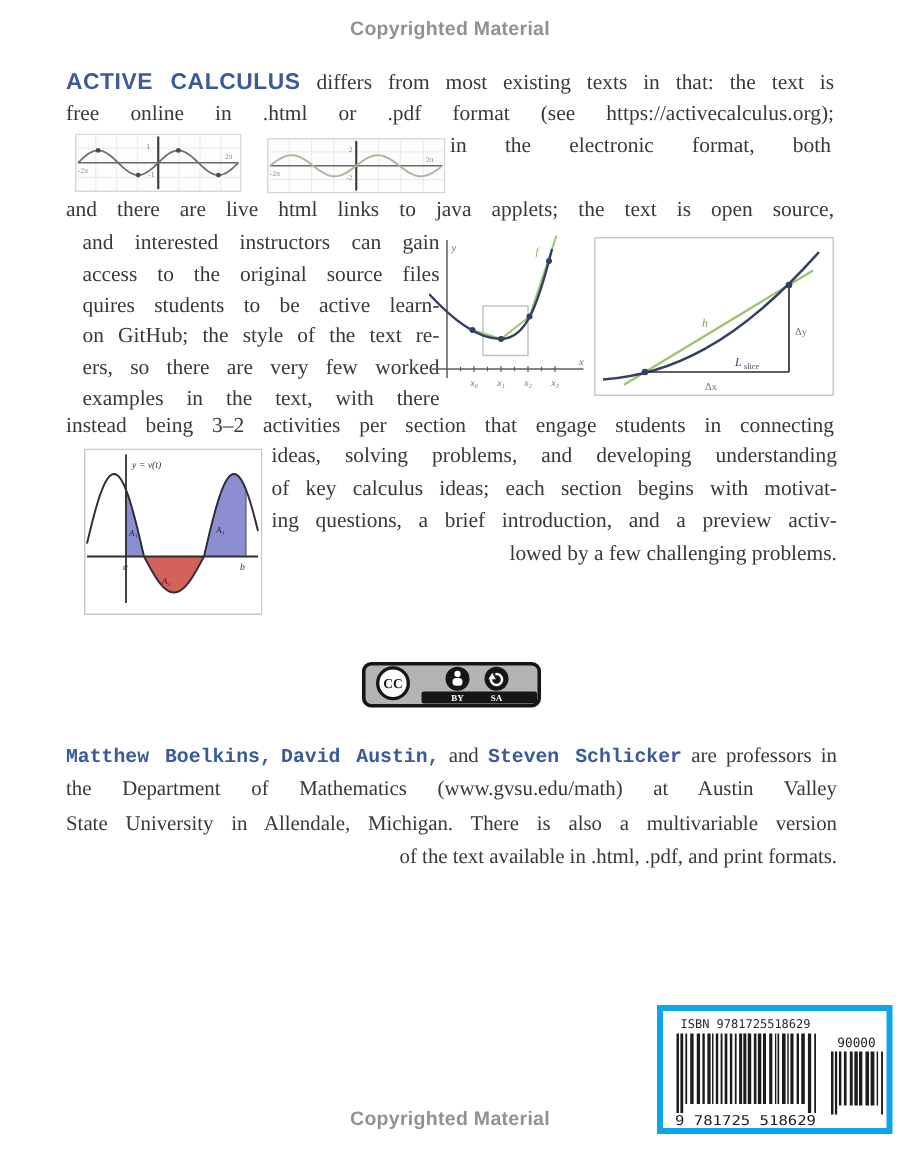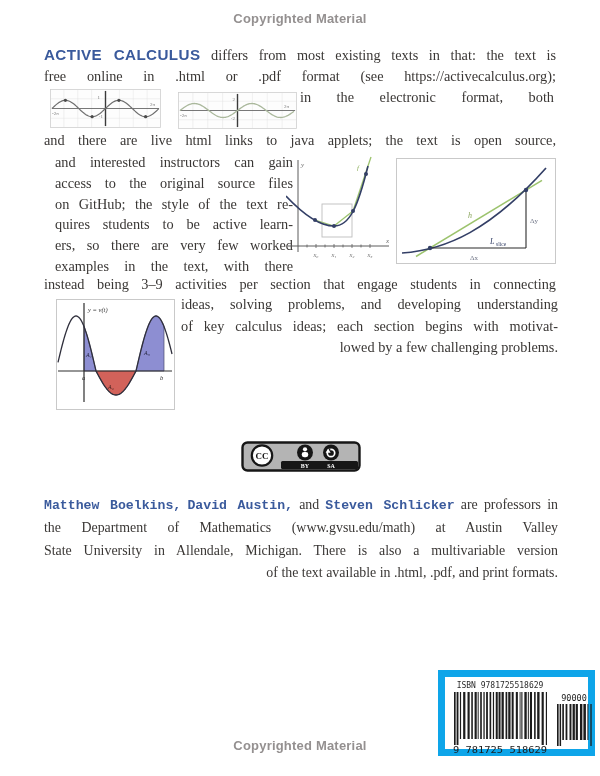--- a/index.html
+++ b/index.html
@@ -12,21 +12,21 @@
   .nl{text-align:right;text-align-last:auto;}
   .blk{position:absolute;font-size:14.3px;line-height:21.5px;}
   .act-title{font-family:"Liberation Sans","DejaVu Sans",sans-serif;font-weight:bold;
         color:#3a5a9c;font-size:15.2px;letter-spacing:.4px;}
   .aname{font-family:Liberation Mono, monospace;font-weight:bold;
         color:#3a5a9c;font-size:13.2px;}
   .fig{position:absolute;}
   svg text{font-family:"Liberation Serif","DejaVu Serif",serif;}
   .mono{font-family:"DejaVu Sans Mono","Liberation Mono",monospace;}
   .bcpanel{position:absolute;left:438px;top:670px;width:157px;height:86px;
-        background:#fff;border:7px solid #0ea5e9;box-sizing:border-box;}
+        background:#fff;border:4px solid #0ea5e9;box-sizing:border-box;}
 </style>
 </head>
 <body>
 
 <div class="page">
 
   <div class="copyline" style="top:11px;">Copyrighted Material</div>
 
   <div class="blk jl" style="left:44px;top:44px;width:512px;"><span class="act-title">ACTIVE CALCULUS</span><span> differs from most existing texts in that: the text is</span></div>
   <div class="blk jl" style="left:44px;top:65.5px;width:512px;">free online in .html or .pdf format (see https://activecalculus.org);</div>
@@ -87,22 +87,22 @@
     </g>
   </svg>
 
   <div class="blk jl" style="left:300px;top:87px;width:254px;">in the electronic format, both</div>
 
   <div class="blk jl" style="left:44px;top:130px;width:512px;">and there are live html links to java applets; the text is open source,</div>
 
   <div class="blk" style="left:28px;top:152px;width:238px;line-height:20.8px;margin-left:27px;">
     <div class="jl">and interested instructors can gain</div>
     <div class="jl">access to the original source files</div>
+    <div class="jl">quires students to be active learn-</div>
     <div class="jl">on GitHub; the style of the text re-</div>
-    <div class="jl">quires students to be active learn-</div>
     <div class="jl">ers, so there are very few worked</div>
     <div class="jl">examples in the text, with there</div>
   </div>
 
   <svg class="fig" style="left:286px;top:156px;" width="108" height="106" viewBox="0 0 108 106">
     <line x1="12" y1="4" x2="12" y2="96" stroke="#5d5d5d" stroke-width="1"></line>
     <line x1="2" y1="90" x2="103" y2="90" stroke="#5d5d5d" stroke-width="1"></line>
     <g stroke="#5d5d5d" stroke-width="0.8">
       <line x1="21" y1="88.5" x2="21" y2="91.5"></line>
         <line x1="30" y1="88" x2="30" y2="92"></line>
@@ -147,21 +147,21 @@
       <circle cx="130" cy="32" r="2.2" fill="#333f66"></circle>
     <g>
       <text x="72" y="60" font-size="8" font-style="italic" fill="#87a359">h</text>
       <text x="94" y="86" font-size="8" font-style="italic" fill="#333f66">L</text>
       <text x="100" y="88" font-size="5.5" fill="#333f66">slice</text>
       <text x="134" y="65" font-size="7" fill="#6f7486">Δy</text>
       <text x="74" y="102" font-size="7" fill="#6f7486">Δx</text>
     </g>
   </svg>
 
-  <div class="blk jl" style="left:44px;top:274px;width:512px;">instead being 3–9 activities per section that engage students in connecting</div>
+  <div class="blk jl" style="left:44px;top:274px;width:512px;">instead being 3–2 activities per section that engage students in connecting</div>
 
   <svg class="fig" style="left:56px;top:299px;" width="119" height="111" viewBox="0 0 119 111">
     <rect x="0.5" y="0.5" width="118" height="110" fill="#ffffff" stroke="#c9c9c9" stroke-width="1"></rect>
     <path id="v-a1" fill="#8d8ed2" stroke="#4a4a6e" stroke-width="0.7" d="M28.00 72.00L28.00 27.50L29.00 30.18L30.00 33.11L31.00 36.28L32.00 39.67L33.00 43.26L34.00 47.03L35.00 50.95L36.00 55.00L37.00 59.16L38.00 63.40L39.00 67.68L40.00 72.00L40.00 72.00Z"></path>
     <path id="v-a2" fill="#d2625a" stroke="#6e3a3a" stroke-width="0.7" d="M40.00 72.00L40.00 72.00L41.00 73.88L42.00 75.75L43.00 77.60L44.00 79.42L45.00 81.18L46.00 82.90L47.00 84.54L48.00 86.11L49.00 87.59L50.00 88.97L51.00 90.25L52.00 91.42L53.00 92.46L54.00 93.38L55.00 94.17L56.00 94.83L57.00 95.34L58.00 95.70L59.00 95.93L60.00 96.00L61.00 95.93L62.00 95.70L63.00 95.34L64.00 94.83L65.00 94.17L66.00 93.38L67.00 92.46L68.00 91.42L69.00 90.25L70.00 88.97L71.00 87.59L72.00 86.11L73.00 84.54L74.00 82.90L75.00 81.18L76.00 79.42L77.00 77.60L78.00 75.75L79.00 73.88L80.00 72.00L80.00 72.00Z"></path>
     <path id="v-a3" fill="#8d8ed2" stroke="#4a4a6e" stroke-width="0.7" d="M80.00 72.00L80.00 72.00L81.00 67.68L82.00 63.40L83.00 59.16L84.00 55.00L85.00 50.95L86.00 47.03L87.00 43.26L88.00 39.67L89.00 36.28L90.00 33.11L91.00 30.18L92.00 27.50L93.00 25.10L94.00 22.99L95.00 21.19L96.00 19.69L97.00 18.52L98.00 17.68L99.00 17.17L100.00 17.00L101.00 17.17L102.00 17.68L103.00 18.52L104.00 19.69L105.00 21.19L106.00 22.99L107.00 25.10L108.00 27.50L108.00 72.00Z"></path>
     <line x1="2" y1="72" x2="116" y2="72" stroke="#2e2e2e" stroke-width="1.2"></line>
     <line x1="28" y1="4" x2="28" y2="103" stroke="#2e2e2e" stroke-width="1.2"></line>
     <path id="v-curve" fill="none" stroke="#2f2f3c" stroke-width="1.3" d="M2.00 63.40L3.00 59.16L4.00 55.00L5.00 50.95L6.00 47.03L7.00 43.26L8.00 39.67L9.00 36.28L10.00 33.11L11.00 30.18L12.00 27.50L13.00 25.10L14.00 22.99L15.00 21.19L16.00 19.69L17.00 18.52L18.00 17.68L19.00 17.17L20.00 17.00L21.00 17.17L22.00 17.68L23.00 18.52L24.00 19.69L25.00 21.19L26.00 22.99L27.00 25.10L28.00 27.50L29.00 30.18L30.00 33.11L31.00 36.28L32.00 39.67L33.00 43.26L34.00 47.03L35.00 50.95L36.00 55.00L37.00 59.16L38.00 63.40L39.00 67.68L40.00 72.00L41.00 73.88L42.00 75.75L43.00 77.60L44.00 79.42L45.00 81.18L46.00 82.90L47.00 84.54L48.00 86.11L49.00 87.59L50.00 88.97L51.00 90.25L52.00 91.42L53.00 92.46L54.00 93.38L55.00 94.17L56.00 94.83L57.00 95.34L58.00 95.70L59.00 95.93L60.00 96.00L61.00 95.93L62.00 95.70L63.00 95.34L64.00 94.83L65.00 94.17L66.00 93.38L67.00 92.46L68.00 91.42L69.00 90.25L70.00 88.97L71.00 87.59L72.00 86.11L73.00 84.54L74.00 82.90L75.00 81.18L76.00 79.42L77.00 77.60L78.00 75.75L79.00 73.88L80.00 72.00L81.00 67.68L82.00 63.40L83.00 59.16L84.00 55.00L85.00 50.95L86.00 47.03L87.00 43.26L88.00 39.67L89.00 36.28L90.00 33.11L91.00 30.18L92.00 27.50L93.00 25.10L94.00 22.99L95.00 21.19L96.00 19.69L97.00 18.52L98.00 17.68L99.00 17.17L100.00 17.00L101.00 17.17L102.00 17.68L103.00 18.52L104.00 19.69L105.00 21.19L106.00 22.99L107.00 25.10L108.00 27.50L109.00 30.18L110.00 33.11L111.00 36.28L112.00 39.67L113.00 43.26L114.00 47.03L115.00 50.95L116.00 55.00"></path>
     <g>
@@ -170,20 +170,21 @@
       <text x="52" y="90" font-size="6" font-style="italic" fill="#3c1d1b">A₂</text>
       <text x="88" y="56" font-size="6" font-style="italic" fill="#23233c">A₃</text>
       <text x="26" y="81" font-size="6.5" font-style="italic" fill="#333">a</text>
       <text x="104" y="81" font-size="6.5" font-style="italic" fill="#333">b</text>
     </g>
   </svg>
 
   <div class="blk" style="left:181px;top:294px;width:377px;line-height:21.5px;">
     <div class="jl">ideas, solving problems, and developing understanding</div>
     <div class="jl">of key calculus ideas; each section begins with motivat-</div>
+    <div class="jl">ing questions, a brief introduction, and a preview activ-</div>
     <div class="nl">lowed by a few challenging problems.</div>
   </div>
 
   <svg class="fig" style="left:241px;top:441px;" width="120" height="31" viewBox="0 0 120 31">
     <rect x="1.5" y="1.5" width="117" height="28" rx="5" fill="#b4b4b4" stroke="#161616" stroke-width="2.4"></rect>
     <rect x="40" y="20" width="77" height="8" rx="1.5" fill="#161616"></rect>
     <circle cx="21" cy="14.5" r="10.2" fill="#ffffff" stroke="#161616" stroke-width="2.2"></circle>
     <text x="21" y="17.6" text-anchor="middle" font-size="9" font-weight="bold" font-family="Liberation Sans, DejaVu Sans, sans-serif" fill="#161616">CC</text>
     <g>
       <circle cx="64" cy="11.5" r="8" fill="#161616"></circle>

